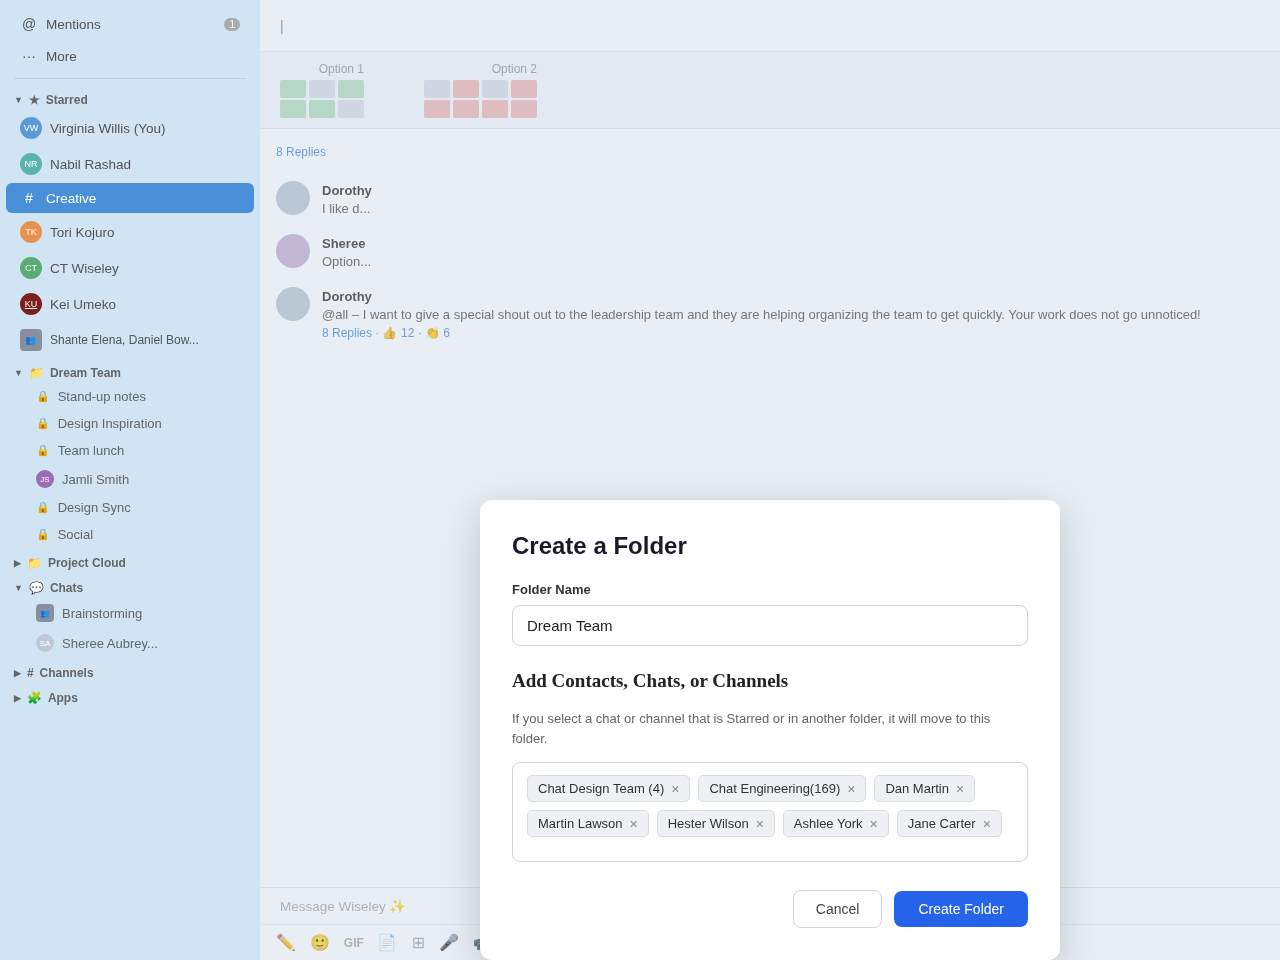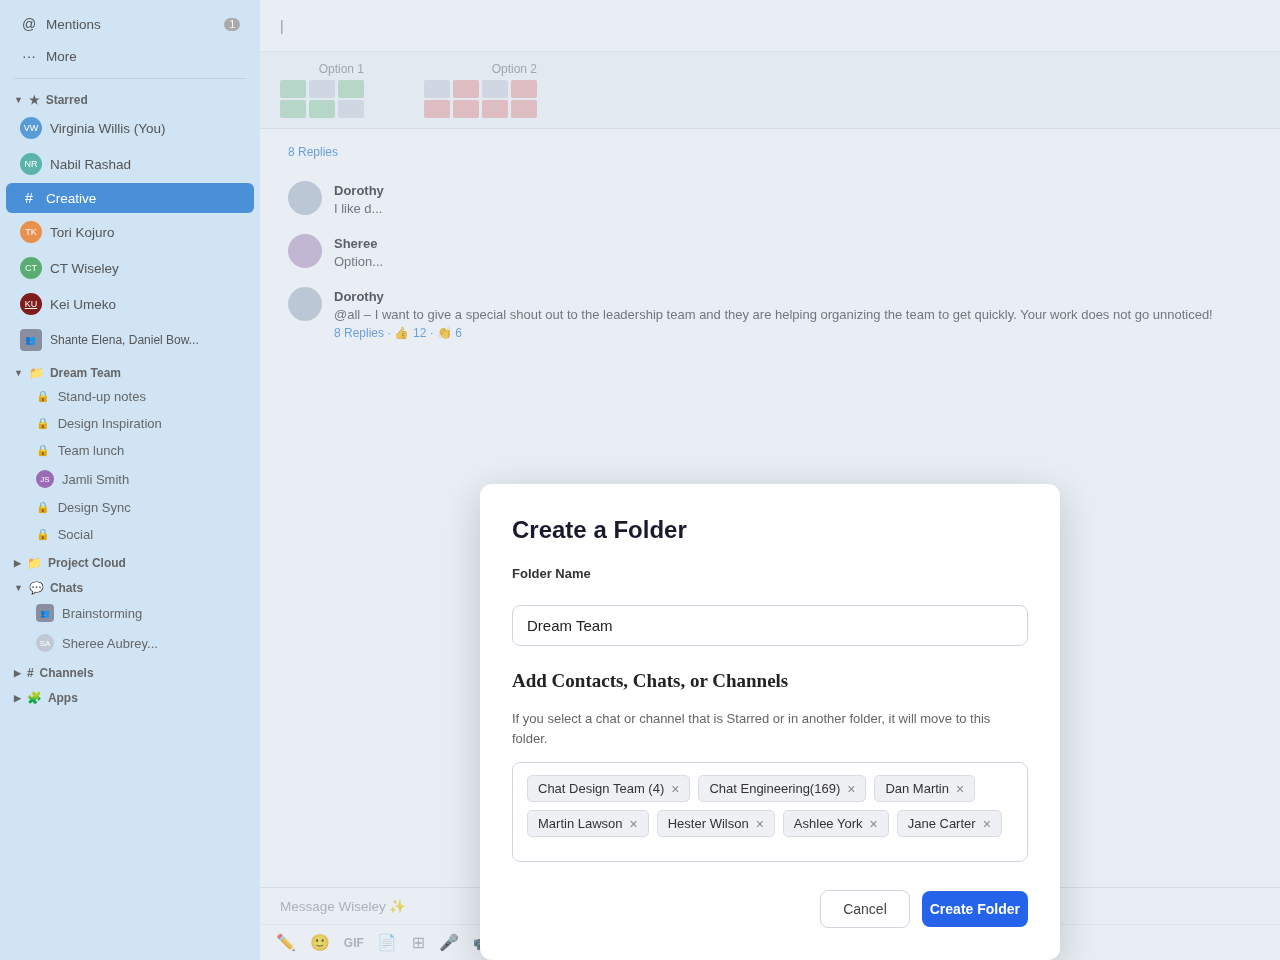--- a/index.html
+++ b/index.html
@@ -128,21 +128,21 @@
       height: 18px;
       border-radius: 2px;
     }
 
     .cell-green { background: #b8dfc0; }
     .cell-red { background: #f0b8b8; }
     .cell-gray { background: #dce0e5; }
 
     
     .messages {
-      padding: 16px 28px;
+      padding: 16px 16px;
       display: flex;
       flex-direction: column;
       gap: 18px;
     }
 
     .message-row {
       display: flex;
       gap: 12px;
       align-items: flex-start;
     }
@@ -189,21 +189,21 @@
       font-size: 24px;
       font-weight: 700;
       color: #1a1a2e;
       margin-bottom: 22px;
     }
 
     .field-label {
       font-size: 13px;
       font-weight: 600;
       color: #333;
-      margin-bottom: 24px;
+      margin-bottom: 8px;
     }
 
     .folder-name-input {
       width: 100%;
       border: 1.5px solid #d0d5e0;
       border-radius: 8px;
       padding: 11px 14px;
       font-size: 15px;
       color: #222;
       outline: none;
@@ -269,27 +269,27 @@
       border-radius: 8px;
       border: 1.5px solid #d0d5e0;
       background: #fff;
       font-size: 14px;
       color: #444;
       cursor: pointer;
       font-weight: 500;
     }
 
     .btn-create {
-      padding: 10px 8px;
+      padding: 10px 24px;
       border-radius: 8px;
       border: none;
       background: #2563eb;
       color: #fff;
       font-size: 14px;
-      font-weight: 700;
+      font-weight: 400;
       cursor: pointer;
     }
   </style>
 </head>
 <body>
 
 <div class="sidebar">
   <div class="sidebar-item">
     <div class="icon">@</div>
     <span>Mentions</span>

